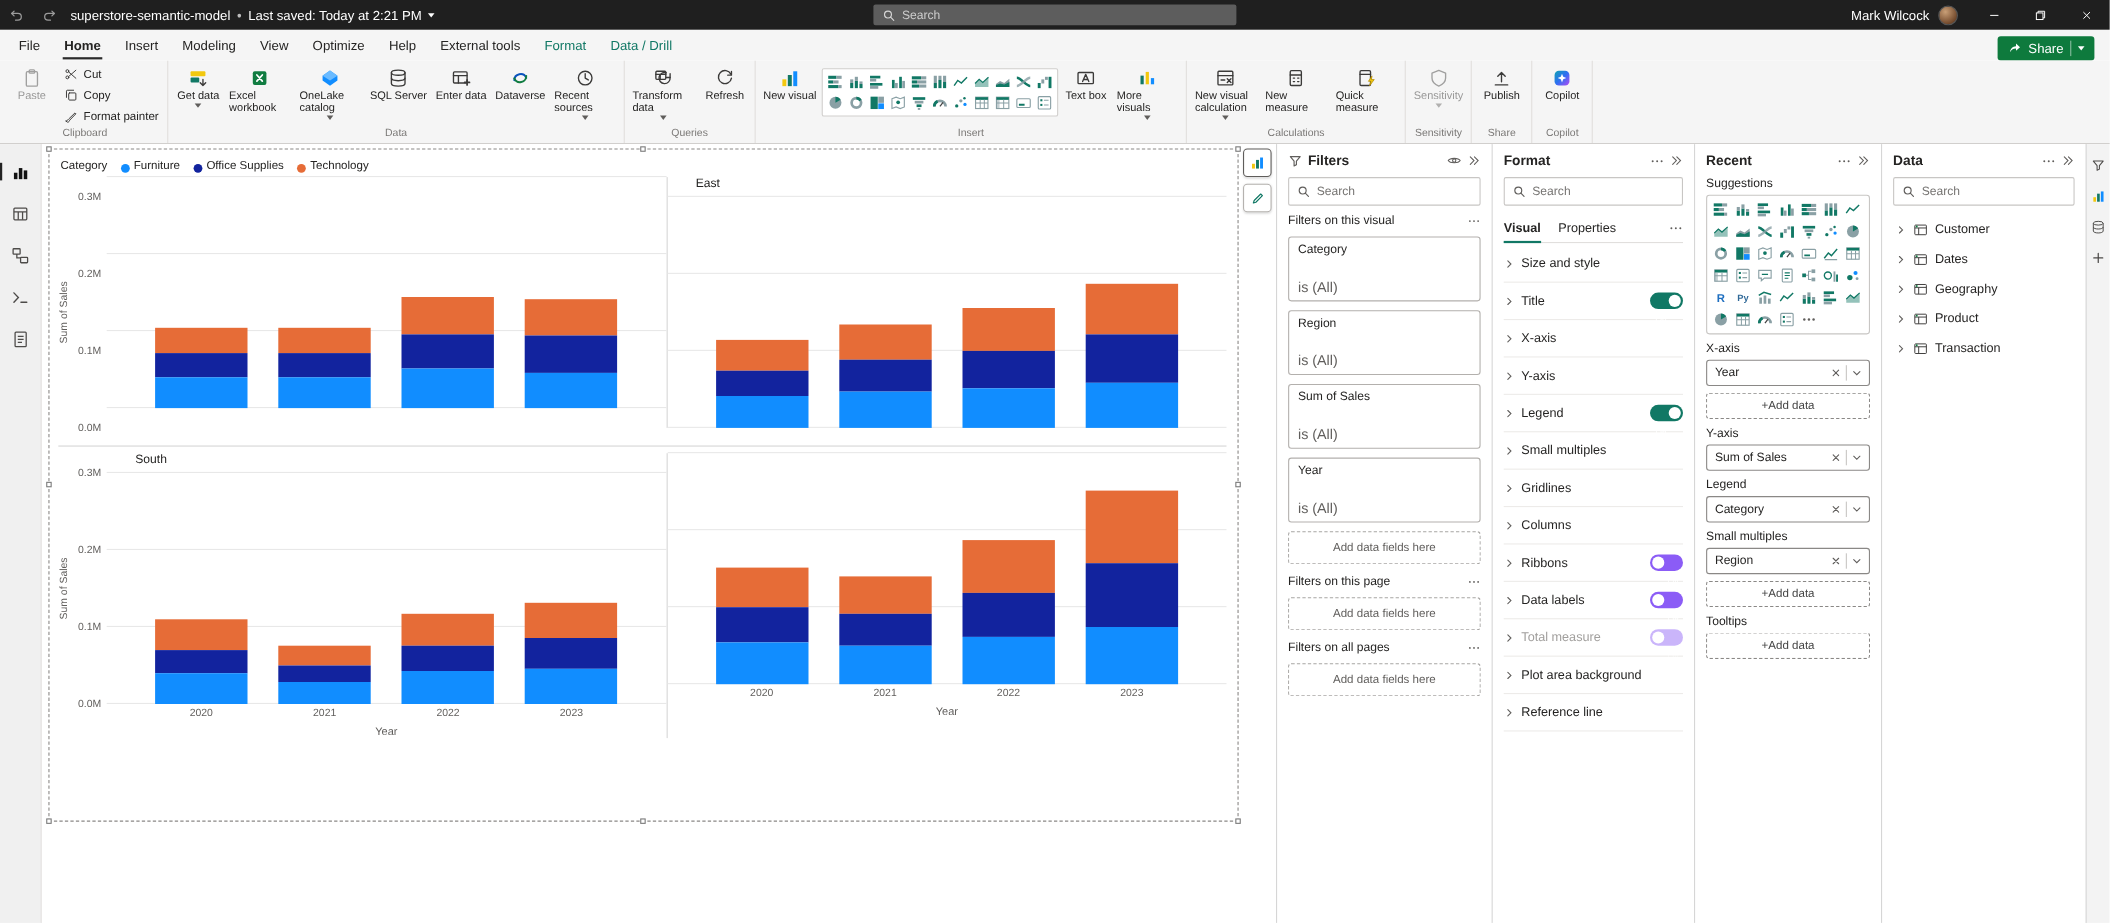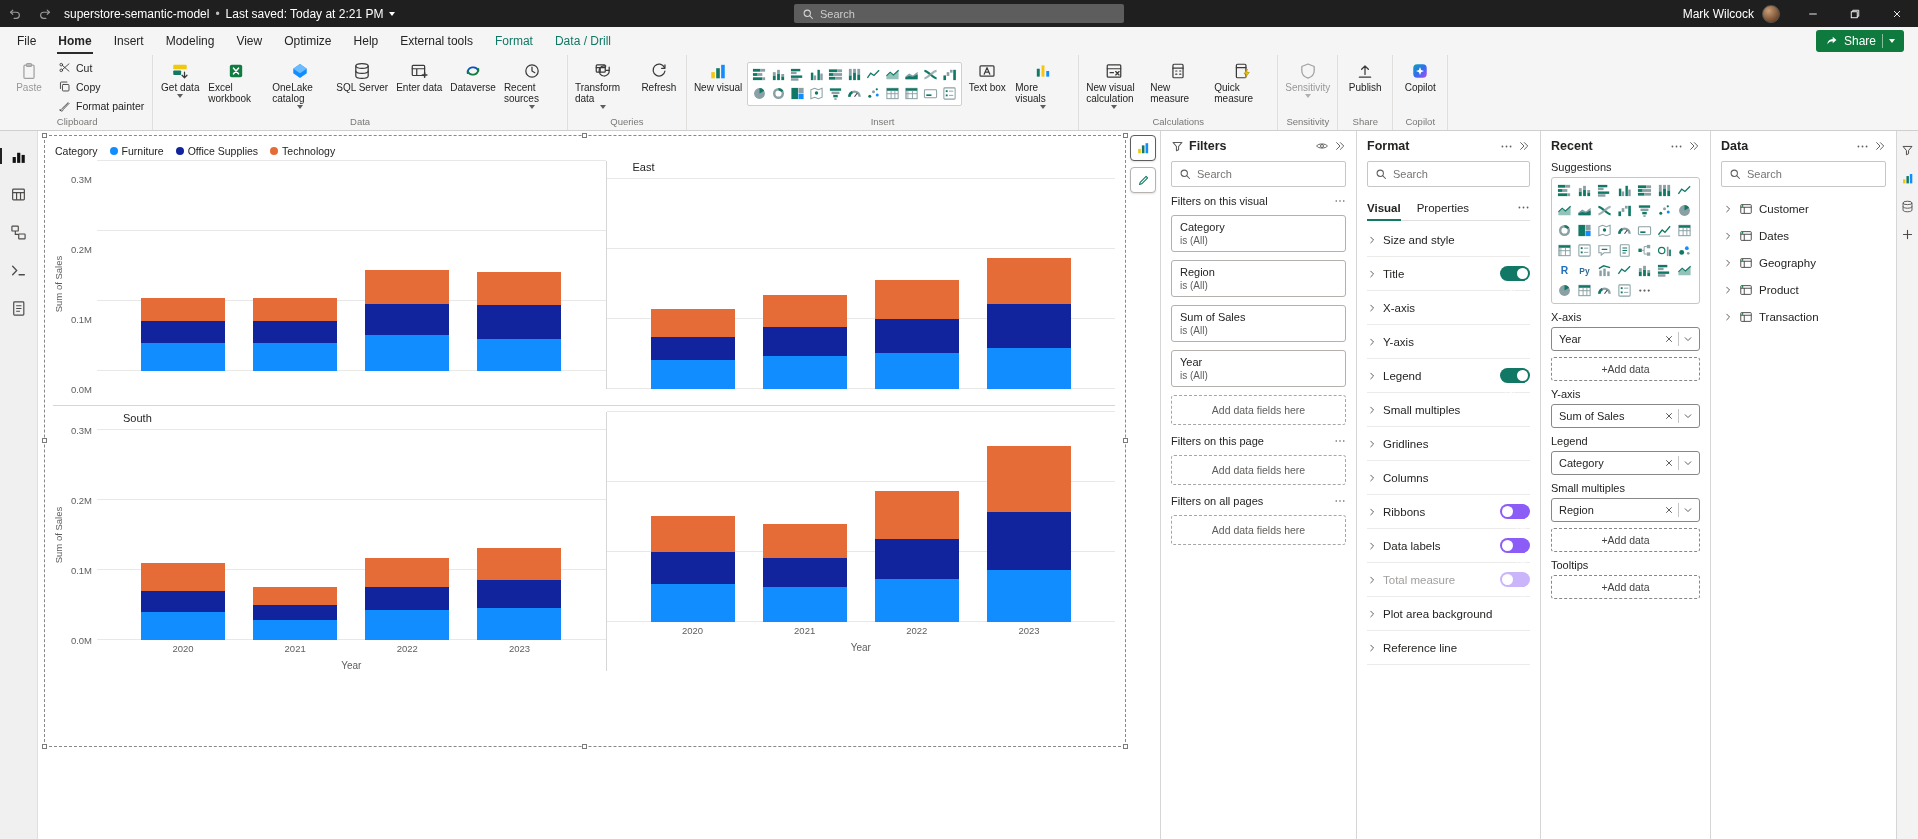--- a/index.html
+++ b/index.html
@@ -15,21 +15,21 @@
 .caret{width:0;height:0;border-left:3.5px solid transparent;border-right:3.5px solid transparent;border-top:4px solid currentColor;display:inline-block}
 .tb-search{position:absolute;left:50%;top:4px;transform:translateX(-50%);width:330px;height:19px;background:#5d5d5d;border-radius:2px;display:flex;align-items:center;gap:6px;padding:0 8px;color:#d6d6d6}
 .tb-search input{flex:1;background:transparent;border:none;outline:none;color:#eee;font-size:11px}
 .tb-search input::placeholder{color:#cdcdcd}
 .tb-right{margin-left:auto;display:flex;align-items:center;height:100%}
 .tb-user{margin-right:8px}
 .avatar{width:18px;height:18px;border-radius:50%;background:radial-gradient(circle at 35% 30%,#c99f77,#6e4528 75%);margin-right:12px;border:1px solid #555}
 .win-btn{width:42px;height:27px;display:flex;align-items:center;justify-content:center;color:#fff}
 
 
-.ribbon-tabs{flex:0 0 28px;background:#f5f5f5;display:flex;align-items:center;padding:0 6px}
+.ribbon-tabs{flex:0 0 28px;background:#f5f5f5;display:flex;align-items:flex-end;padding:0 6px}
 .rtab{padding:0 11px;line-height:26px;font-size:12px;cursor:pointer;position:relative;white-space:nowrap}
 .rtab.active{font-weight:bold}
 .rtab.active::after{content:"";position:absolute;left:10px;right:10px;bottom:0;height:2px;background:#2b2b2b}
 .rtab.contextual{color:#117865}
 .share-btn{margin-left:auto;margin-right:8px;height:22px;background:#0e7a3d;color:#fff;border:none;border-radius:3px;display:flex;align-items:center;gap:6px;padding:0 9px;font-size:12px;font-family:inherit}
 .share-btn .sb-sep{width:1px;height:14px;background:rgba(255,255,255,.5)}
 
 
 .ribbon{flex:0 0 76px;background:#f5f5f5;border-bottom:1px solid #d1cfcd;display:flex;padding:0 2px;overflow:hidden}
 .rgroup{display:flex;flex-direction:column;border-right:1px solid #e1dfdd;padding:0 4px}
@@ -56,21 +56,21 @@
 
 .visual{position:absolute;left:6px;top:4px;right:34px;height:612px;background:#fff;border:1px dashed #8a8886;padding:6px 10px 4px 8px}
 .handle{position:absolute;width:5px;height:5px;background:#fff;border:1px solid #7a7a7a;z-index:4}
 .h-nw{top:-3px;left:-3px}.h-n{top:-3px;left:50%;margin-left:-3px}.h-ne{top:-3px;right:-3px}
 .h-w{top:50%;left:-3px;margin-top:-3px}.h-e{top:50%;right:-3px;margin-top:-3px}
 .h-sw{bottom:-3px;left:-3px}.h-s{bottom:-3px;left:50%;margin-left:-3px}.h-se{bottom:-3px;right:-3px}
 .vheader{display:flex;align-items:center;height:20px}
 .vtitle{font-size:12.5px;color:#252423}
 .vicons{margin-left:auto;display:flex;gap:12px;color:#605e5c;padding-right:26px}
 .vlegend{display:flex;align-items:center;gap:12px;font-size:10.5px;margin:3px 0 4px 2px}
-.legend-item{display:inline-flex;align-items:center;gap:4px}
+.legend-item{display:inline-flex;align-items:flex-end;gap:4px}
 .ldot{width:8px;height:8px;border-radius:50%;display:inline-block}
 .sm-row{display:flex}
 .sm-row.r1{border-bottom:1px solid #d6d6d6;padding-bottom:16px}
 .sm-row.r2{padding-top:6px}
 .yaxis{flex:0 0 44px;position:relative}
 .yaxis-inner{position:absolute;top:18px;left:0;right:0;height:210px}
 .ytick{position:absolute;right:5px;font-size:9.5px;color:#605e5c;transform:translateY(50%)}
 .ylab{position:absolute;left:0;top:50%;transform:translateY(-50%) rotate(180deg);writing-mode:vertical-rl;font-size:9.5px;color:#605e5c}
 .sm-cell{flex:1;display:flex;flex-direction:column;min-width:0}
 .sm-cell.colR{border-left:1px solid #d6d6d6}
@@ -97,21 +97,21 @@
 .pane-header .sp{flex:1}
 .hic{color:#605e5c;display:inline-flex}
 .search-box{display:flex;align-items:center;gap:6px;border:1px solid #c8c6c4;border-radius:2px;height:26px;padding:0 7px;margin-bottom:8px;color:#605e5c;background:#fff}
 .search-box input{flex:1;border:none;outline:none;font-size:11px;color:#252423;min-width:0;background:transparent}
 .search-box input::placeholder{color:#767472}
 .sp{flex:1}
 
 .fsec-label{display:flex;align-items:center;margin:6px 0 8px;font-size:11px;color:#252423}
 .fcard{border:1px solid #b3b0ad;border-radius:3px;padding:5px 8px;margin-bottom:8px;background:#fff}
 .ffield{font-size:11px;color:#252423}
-.fval{font-size:10px;color:#605e5c;margin-top:2px}
+.fval{font-size:13px;color:#605e5c;margin-top:20px}
 .addbox{border:1px dashed #a8a6a4;border-radius:3px;height:30px;display:flex;align-items:center;justify-content:center;color:#605e5c;font-size:10.5px;margin-bottom:10px}
 
 .fmt-tabs{display:flex;align-items:center;gap:16px;border-bottom:1px solid #e1dfdd;height:26px;margin-bottom:2px}
 .fmt-tab{font-size:11.5px;height:100%;display:flex;align-items:center;position:relative;color:#252423}
 .fmt-tab.active{font-weight:bold}
 .fmt-tab.active::after{content:"";position:absolute;left:0;right:0;bottom:-1px;height:2px;background:#117865}
 .fmt-row{display:flex;align-items:center;gap:6px;height:34px;border-bottom:1px solid #edebe9;font-size:11.5px;color:#252423}
 .fmt-row .chev{color:#605e5c}
 .fmt-row.dis .flab{color:#a19f9d}
 .toggle{width:30px;height:15px;border-radius:8px;background:#8b5cf6;color:#fff;font-size:7.5px;position:relative;flex:0 0 30px}

